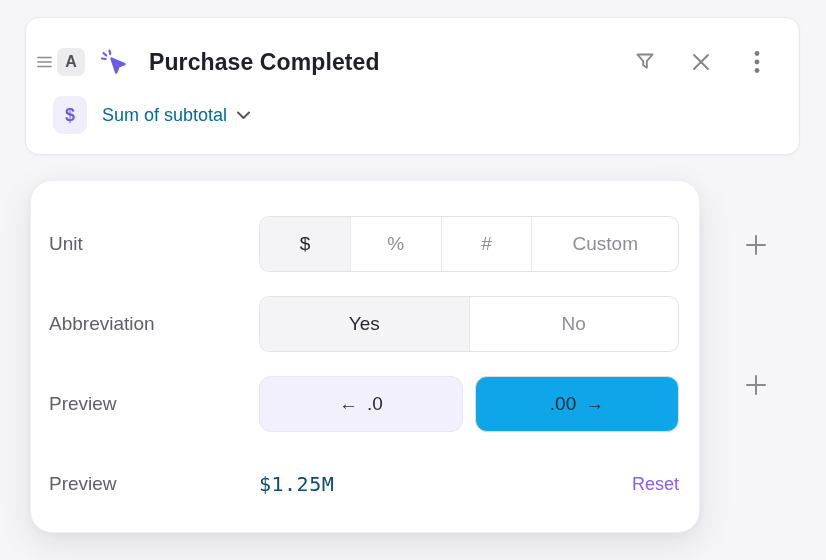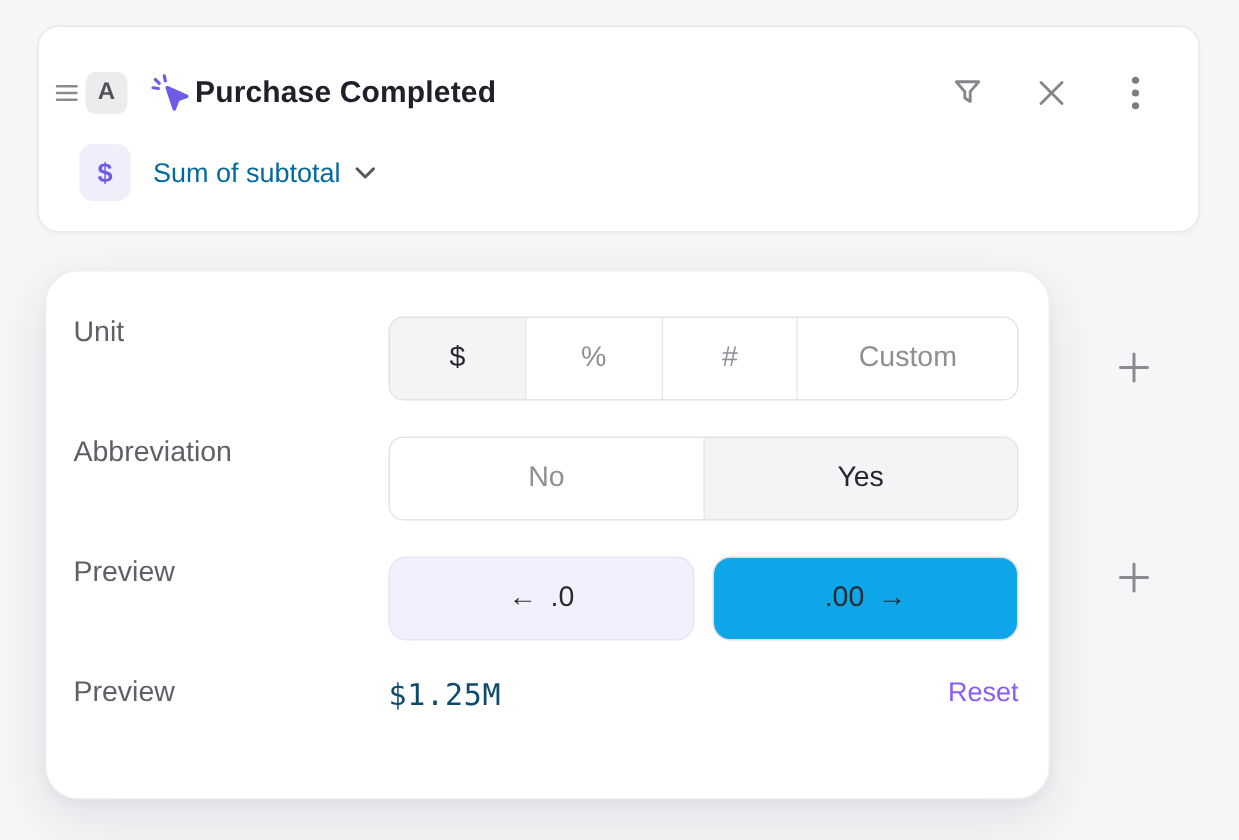--- a/index.html
+++ b/index.html
@@ -23,21 +23,21 @@
     display:flex; align-items:center;
   }
   .drag-handle { width:22px; height:22px; display:flex; align-items:center; justify-content:center; cursor:grab; }
   .badge-a {
     width:28px; height:28px; margin-left:2px; border-radius:7px; background:#ECECEF;
     color:#52525A; font-weight:700; font-size:16px;
     display:flex; align-items:center; justify-content:center;
   }
   .event-icon { width:30px; height:30px; margin-left:14px; display:flex; align-items:center; justify-content:center; }
   .event-title {
-    margin-left:1px; font-size:20px; font-weight:700; color:#1E202A; letter-spacing:.1px;
+    margin-left:20px; font-size:23px; font-weight:700; color:#1E202A; letter-spacing:.1px;
   }
   .right-icons { margin-left:auto; display:flex; align-items:center; gap:32px; }
   .icon-btn { background:none; border:none; padding:0; cursor:pointer; display:flex; align-items:center; justify-content:center; width:24px; height:24px; }
 
   .event-row2 {
     position:absolute; left:27px; top:78px; height:38px;
     display:flex; align-items:center;
   }
   .badge-dollar {
     width:34px; height:38px; border-radius:9px; background:#F1EEFB;
@@ -49,21 +49,21 @@
   .metric-select { display:flex; align-items:center; background:none; border:none; cursor:pointer; font-family:inherit; padding:0; }
 
   
   .format-panel {
     position:absolute; left:30px; top:180px; width:670px; height:353px;
     background:#FFFFFF; border:1px solid #EFEFF3; border-radius:22px;
     box-shadow:0 12px 34px rgba(40,40,70,0.10), 0 2px 8px rgba(0,0,0,0.04);
   }
   .panel-row {
     position:absolute; left:18px; width:630px; height:66px;
-    display:flex; align-items:flex-start;
+    display:flex; align-items:center;
   }
   .row-unit         { top:30px; }
   .row-abbreviation { top:110px; }
   .row-decimals     { top:190px; }
   .row-preview      { top:270px; }
   .row-label { width:210px; font-size:19px; color:#5F5F67; }
 
   .segmented {
     width:420px; height:56px; display:flex;
     border:1px solid #E2E2E7; border-radius:10px; overflow:hidden; background:#FFFFFF;
@@ -184,22 +184,22 @@
         <button class="seg selected">$</button>
         <button class="seg">%</button>
         <button class="seg">#</button>
         <button class="seg seg-custom">Custom</button>
       </div>
     </div>
 
     <div class="panel-row row-abbreviation">
       <span class="row-label">Abbreviation</span>
       <div class="segmented">
+        <button class="seg selected">Yes</button>
         <button class="seg">No</button>
-        <button class="seg selected">Yes</button>
       </div>
     </div>
 
     <div class="panel-row row-decimals">
       <span class="row-label">Preview</span>
       <div class="dec-group">
         <button class="dec-btn dec-selected">
           <span>←</span>
           <span>.0</span>
         </button>

